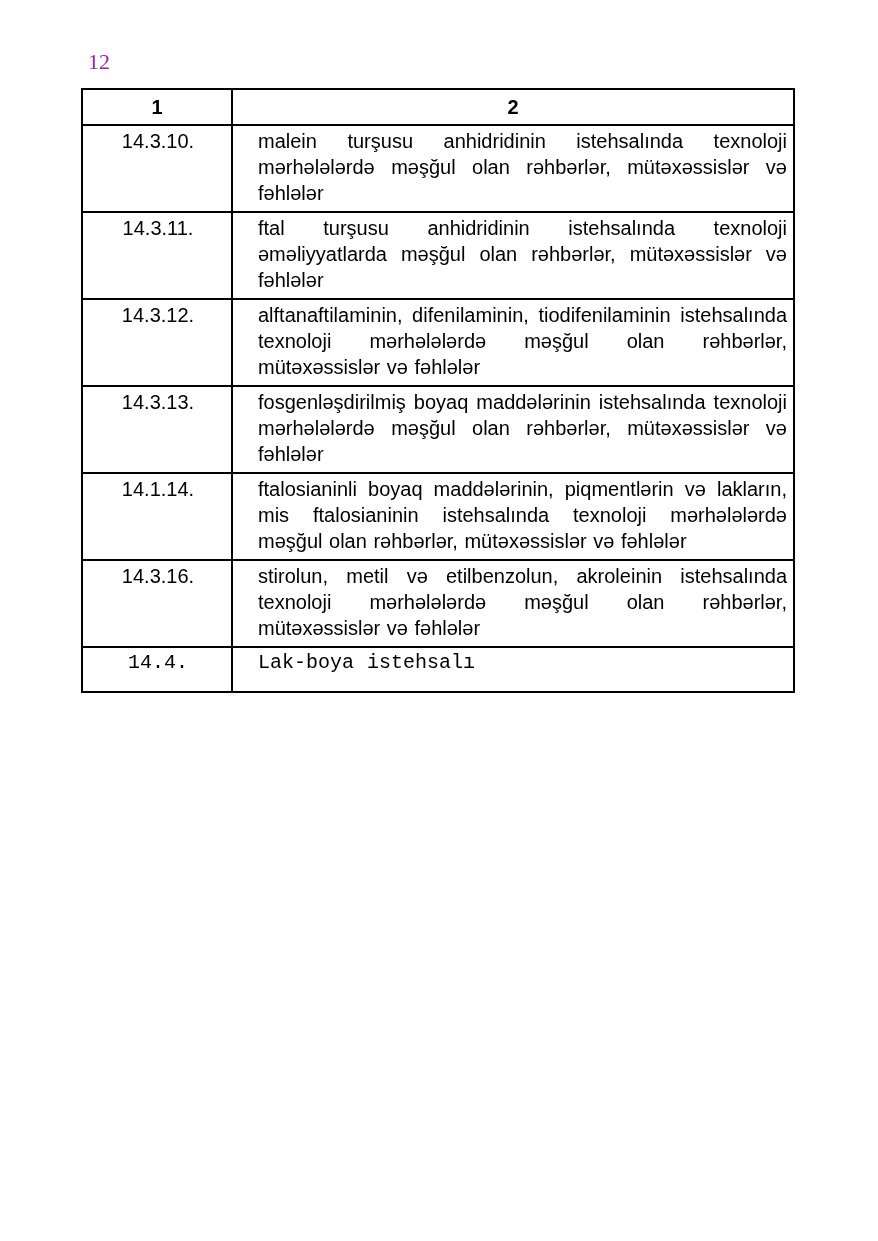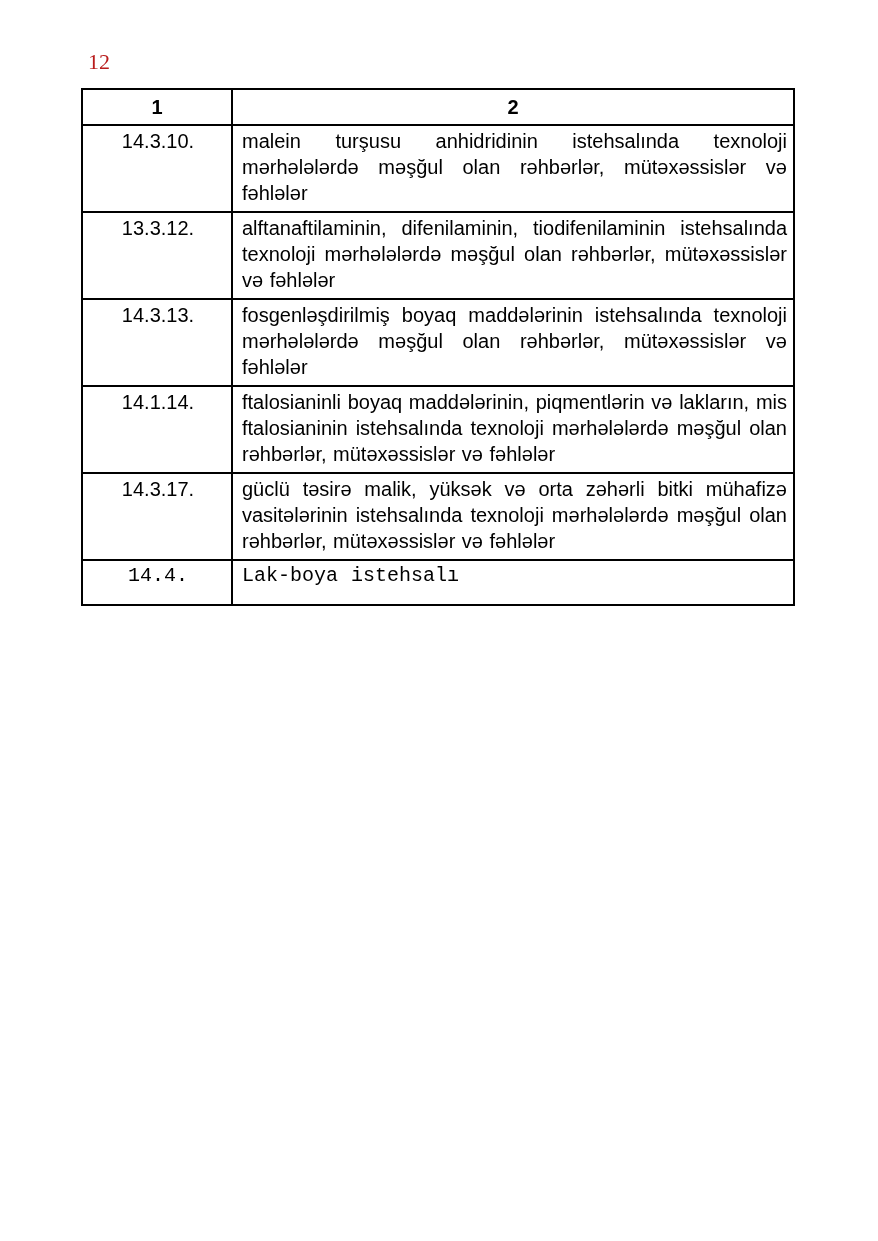--- a/index.html
+++ b/index.html
@@ -21,21 +21,21 @@
     height: 1241px;
     background: #ffffff;
   }
   .page-number {
     position: absolute;
     left: 88px;
     top: 50px;
     font-family: "Liberation Serif", serif;
     font-size: 22px;
     line-height: 24px;
-    color: #b91c1c;
+    color: #a21caf;
   }
   table.doc-table {
     position: absolute;
     left: 81px;
     top: 88px;
     width: 712px;
     border-collapse: collapse;
     table-layout: fixed;
   }
   table.doc-table th,
@@ -57,21 +57,21 @@
   col.c-desc { width: 562px; }
   td.num {
     text-align: center;
     vertical-align: top;
     padding: 2px 0 4px 2px;
   }
   td.desc {
     text-align: justify;
     text-align-last: left;
     vertical-align: top;
-    padding: 2px 6px 5px 9px;
+    padding: 2px 6px 5px 25px;
     word-spacing: 1px;
     hyphens: none;
   }
   tr.section-row td {
     height: 36px;
     font-family: Liberation Mono, monospace;
   }
 </style>
 </head>
 <body>
@@ -90,34 +90,38 @@
         <th>1</th>
         <th>2</th>
       </tr>
     </thead>
     <tbody>
       <tr>
         <td class="num">14.3.10.</td>
         <td class="desc">malein turşusu anhidridinin istehsalında texnoloji mərhələlərdə məşğul olan rəhbərlər, mütəxəssislər və fəhlələr</td>
       </tr>
       <tr>
-        <td class="num">13.3.12.</td>
+        <td class="num">14.3.11.</td>
+        <td class="desc">ftal turşusu anhidridinin istehsalında texnoloji əməliyyatlarda məşğul olan rəhbərlər, mütəxəssislər və fəhlələr</td>
+      </tr>
+      <tr>
+        <td class="num">14.3.12.</td>
         <td class="desc">alftanaftilaminin, difenilaminin, tiodifenilaminin istehsalında texnoloji mərhələlərdə məşğul olan rəhbərlər, mütəxəssislər və fəhlələr</td>
       </tr>
       <tr>
         <td class="num">14.3.13.</td>
         <td class="desc">fosgenləşdirilmiş boyaq maddələrinin istehsalında texnoloji mərhələlərdə məşğul olan rəhbərlər, mütəxəssislər və fəhlələr</td>
       </tr>
       <tr>
         <td class="num">14.1.14.</td>
         <td class="desc">ftalosianinli boyaq maddələrinin, piqmentlərin və lakların, mis ftalosianinin istehsalında texnoloji mərhələlərdə məşğul olan rəhbərlər, mütəxəssislər və fəhlələr</td>
       </tr>
       <tr>
-        <td class="num">14.3.17.</td>
-        <td class="desc">güclü təsirə malik, yüksək və orta zəhərli bitki mühafizə vasitələrinin istehsalında texnoloji mərhələlərdə məşğul olan rəhbərlər, mütəxəssislər və fəhlələr</td>
+        <td class="num">14.3.16.</td>
+        <td class="desc">stirolun, metil və etilbenzolun, akroleinin istehsalında texnoloji mərhələlərdə məşğul olan rəhbərlər, mütəxəssislər və fəhlələr</td>
       </tr>
       <tr class="section-row">
         <td class="num">14.4.</td>
         <td class="desc">Lak-boya istehsalı</td>
       </tr>
     </tbody>
   </table>
 
 </div>
 

